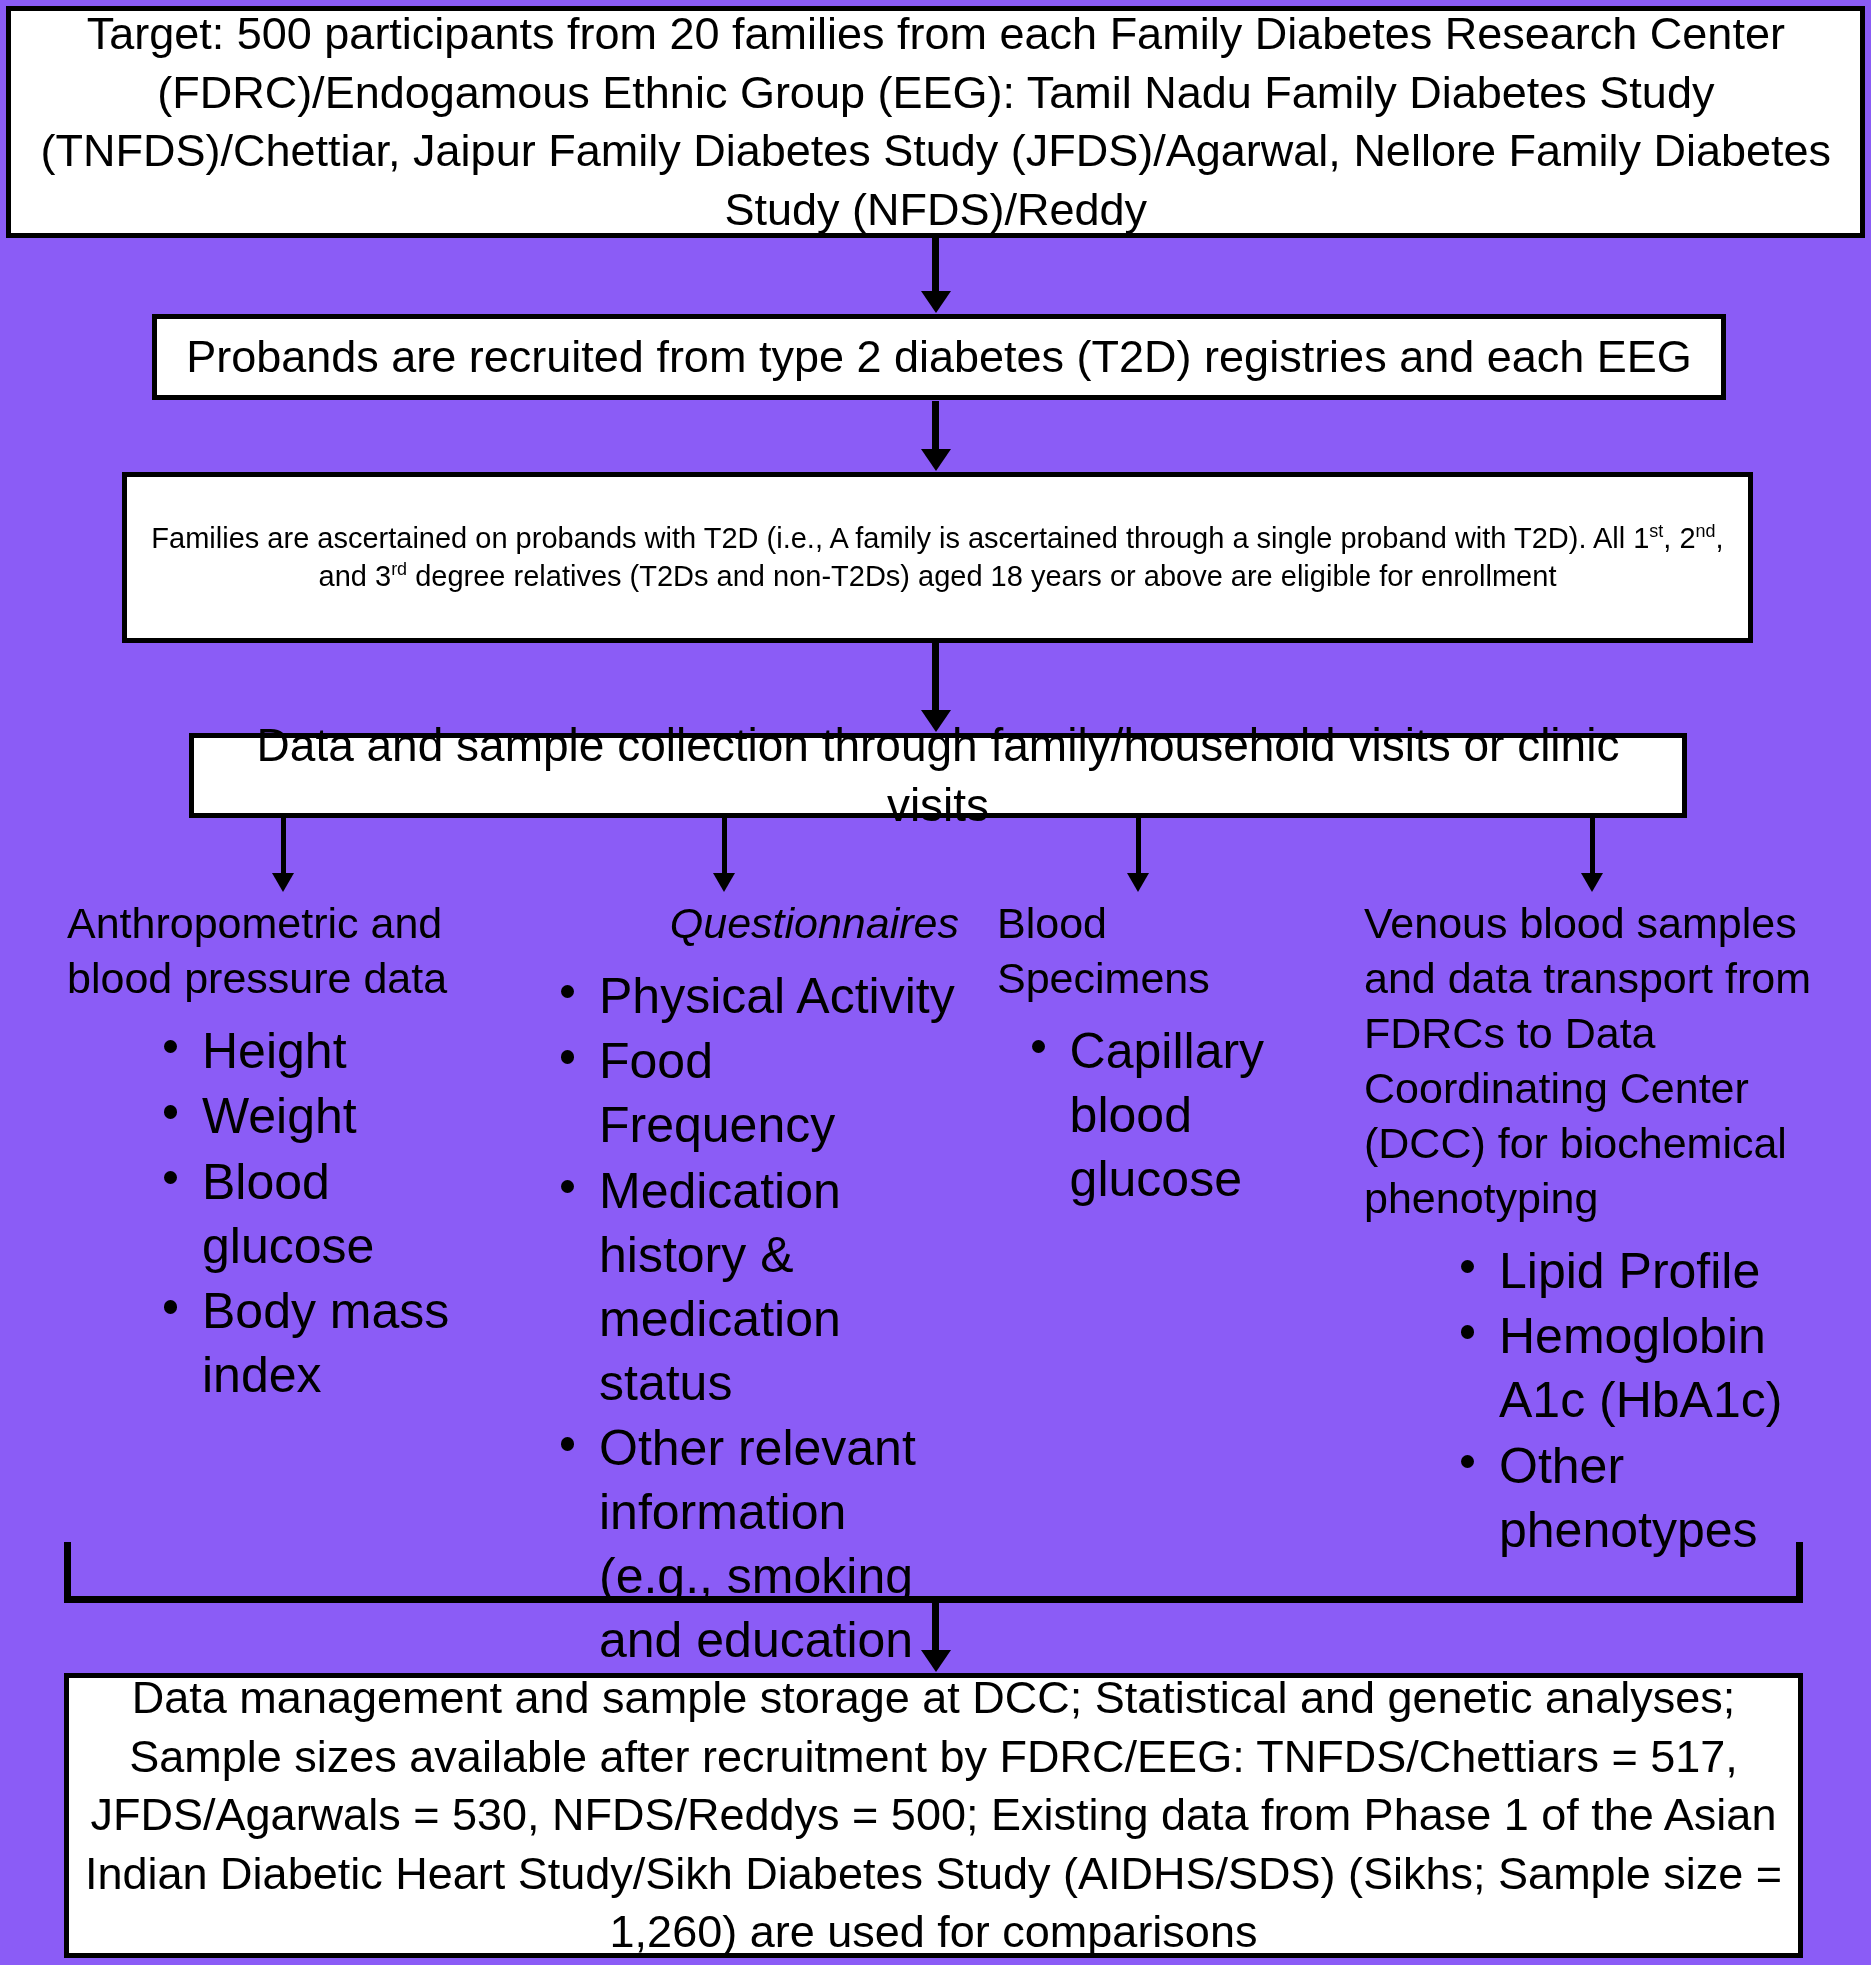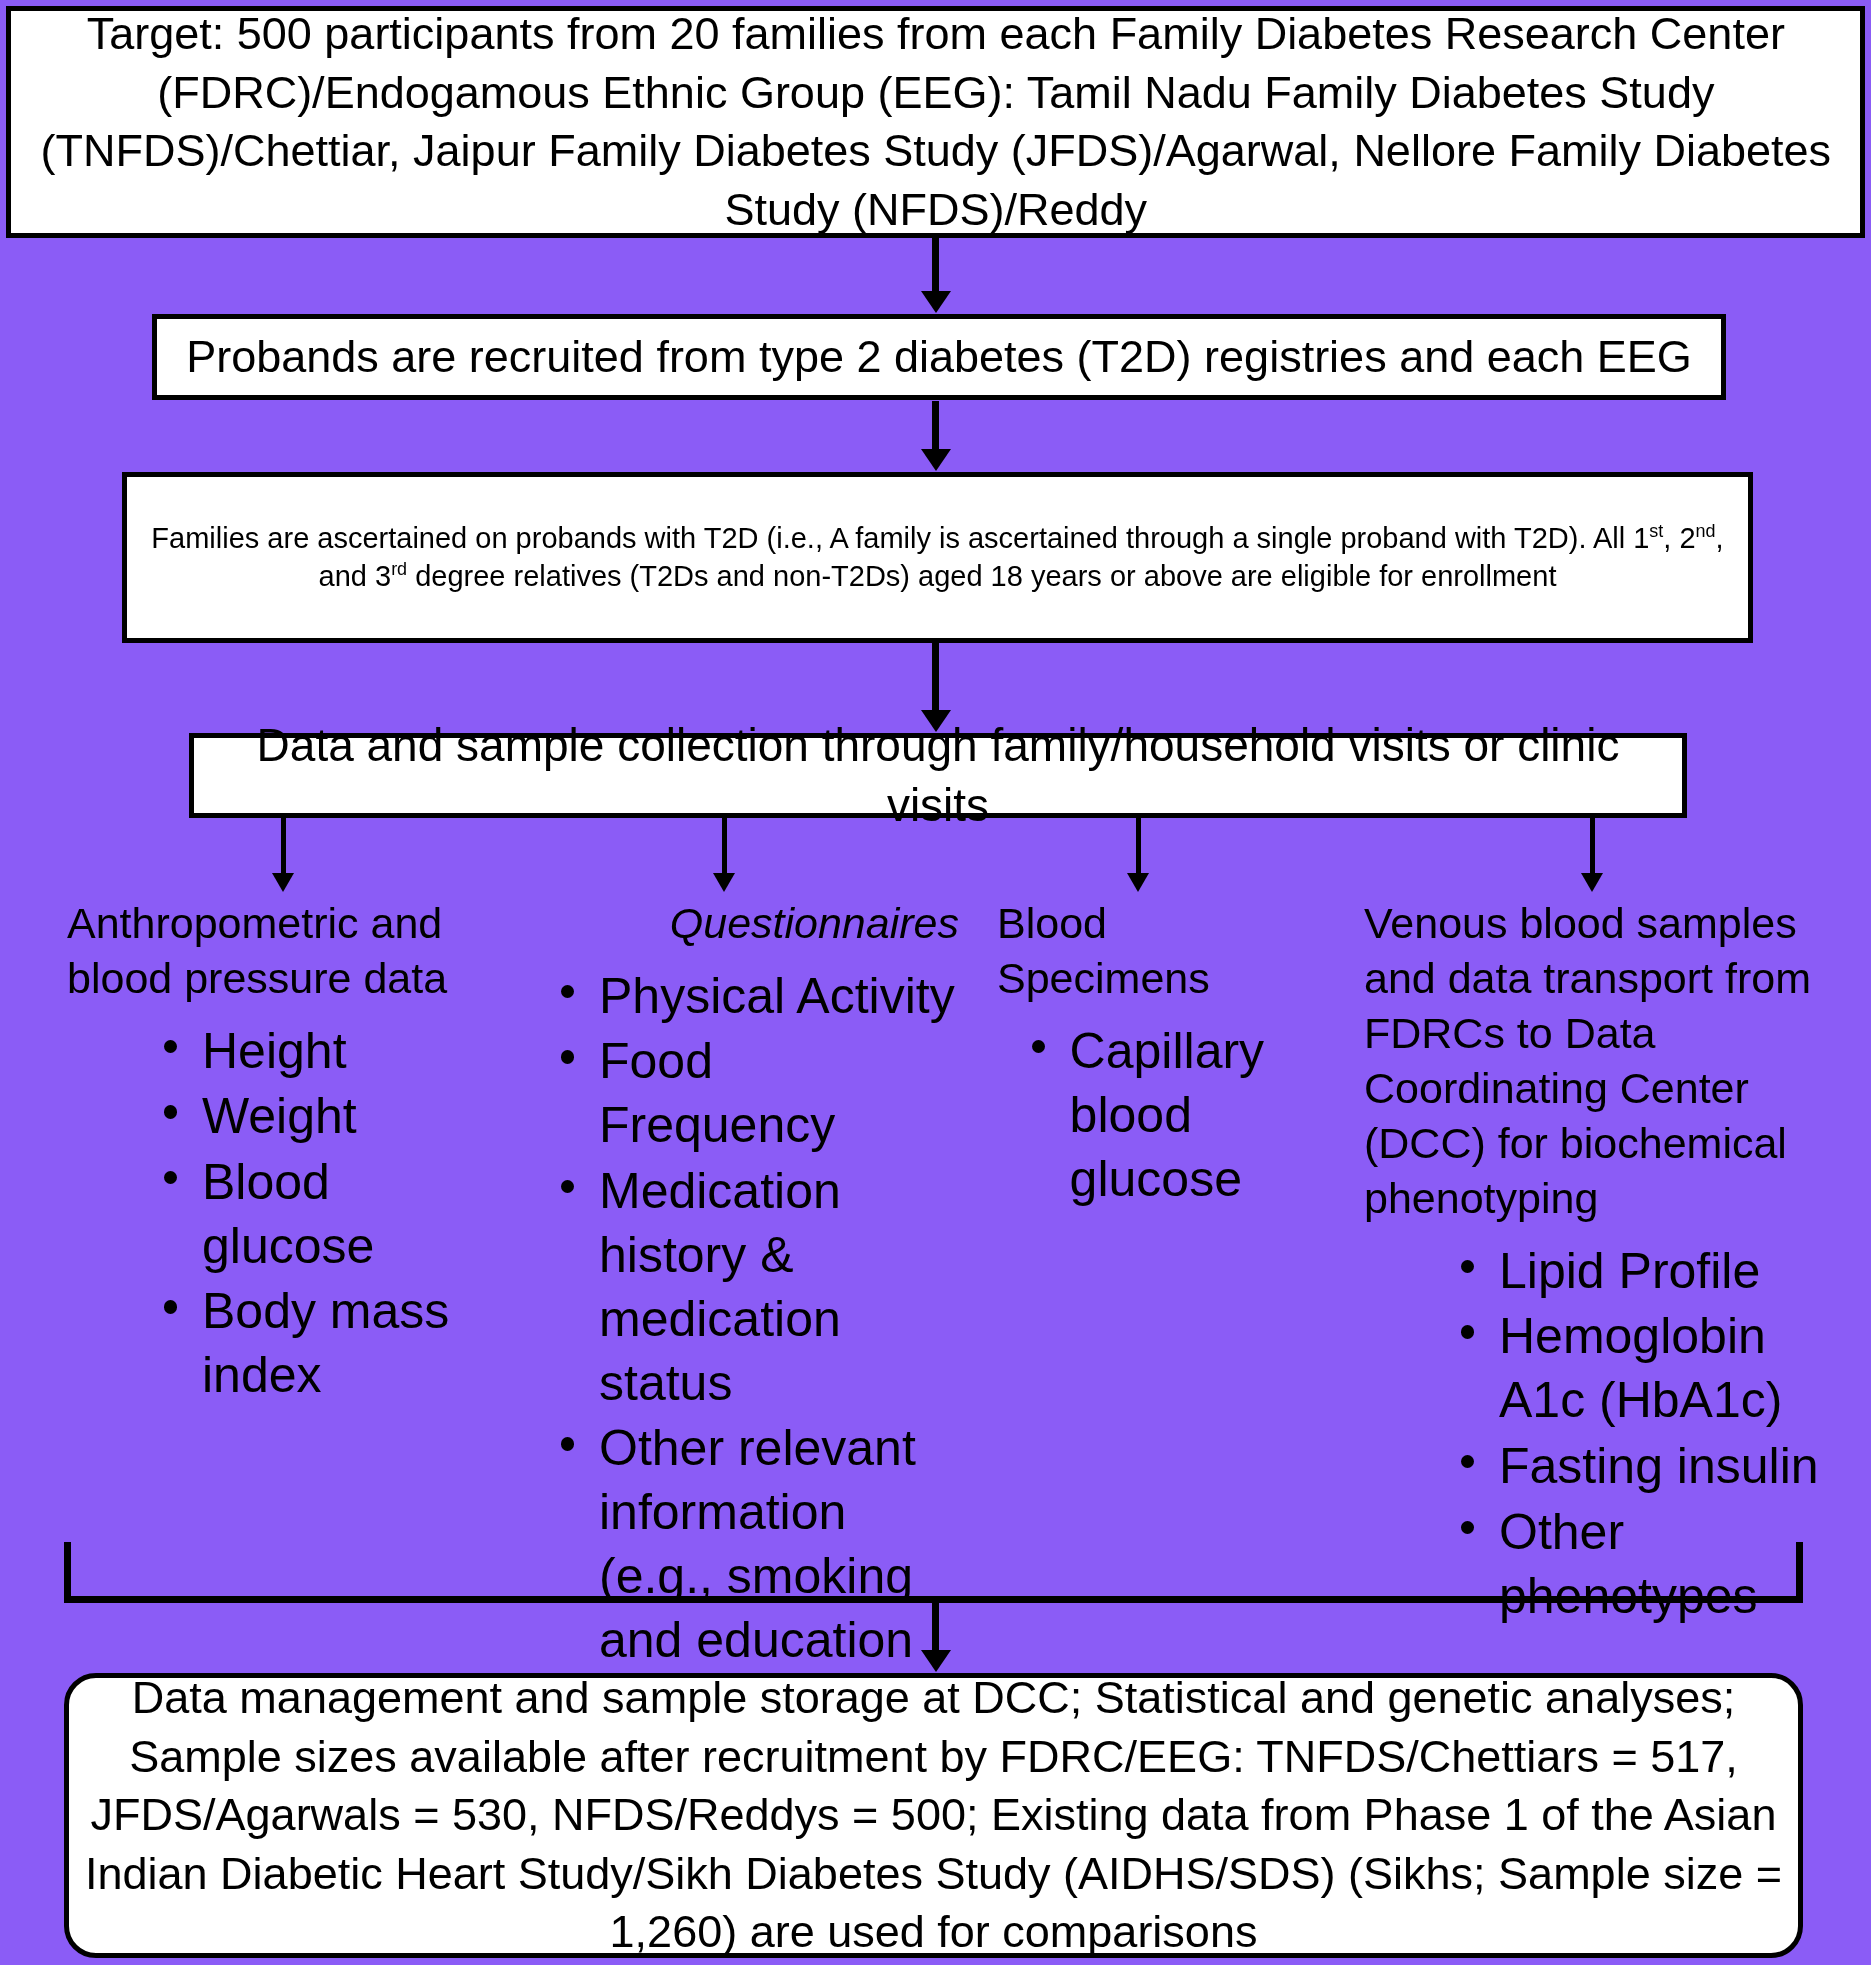--- a/index.html
+++ b/index.html
@@ -43,21 +43,21 @@
 
   #box-probands    { left: 152px; top: 314px;  width: 1574px; height: 86px; }
   #box-probands .box-text { font-size: 45px; }
 
   #box-families    { left: 122px; top: 472px;  width: 1631px; height: 171px; }
   #box-families .box-text { font-size: 29px; }
 
   #box-collection  { left: 189px; top: 733px;  width: 1498px; height: 85px; }
   #box-collection .box-text { font-size: 46px; }
 
-  #box-dcc         { left: 64px;  top: 1673px; width: 1739px; height: 285px; border-radius: 32px; }
+  #box-dcc         { left: 64px;  top: 1673px; width: 1739px; height: 285px; }
   #box-dcc .box-text      { font-size: 45px; }
 
   sup { font-size: 0.62em; vertical-align: super; line-height: 0; }
 
   
   .arrow {
     position: absolute;
     width: 7px;
     background: #000000;
   }
@@ -223,21 +223,20 @@
     <ul class="bullets">
       <li>Capillary blood glucose</li>
     </ul>
   </div>
 
   <div class="column" id="col-venous">
     <div class="col-heading">Venous blood samples and data transport from FDRCs to Data Coordinating Center (DCC) for biochemical phenotyping</div>
     <ul class="bullets">
       <li>Lipid Profile</li>
       <li>Hemoglobin A1c (HbA1c)</li>
-      <li>Fasting insulin</li>
       <li>Other phenotypes</li>
     </ul>
   </div>
 
   <div id="bracket-left-stub"></div>
   <div id="bracket-bar"></div>
   <div id="bracket-right-stub"></div>
 
   <div class="arrow" id="arrow-4"></div>
 

